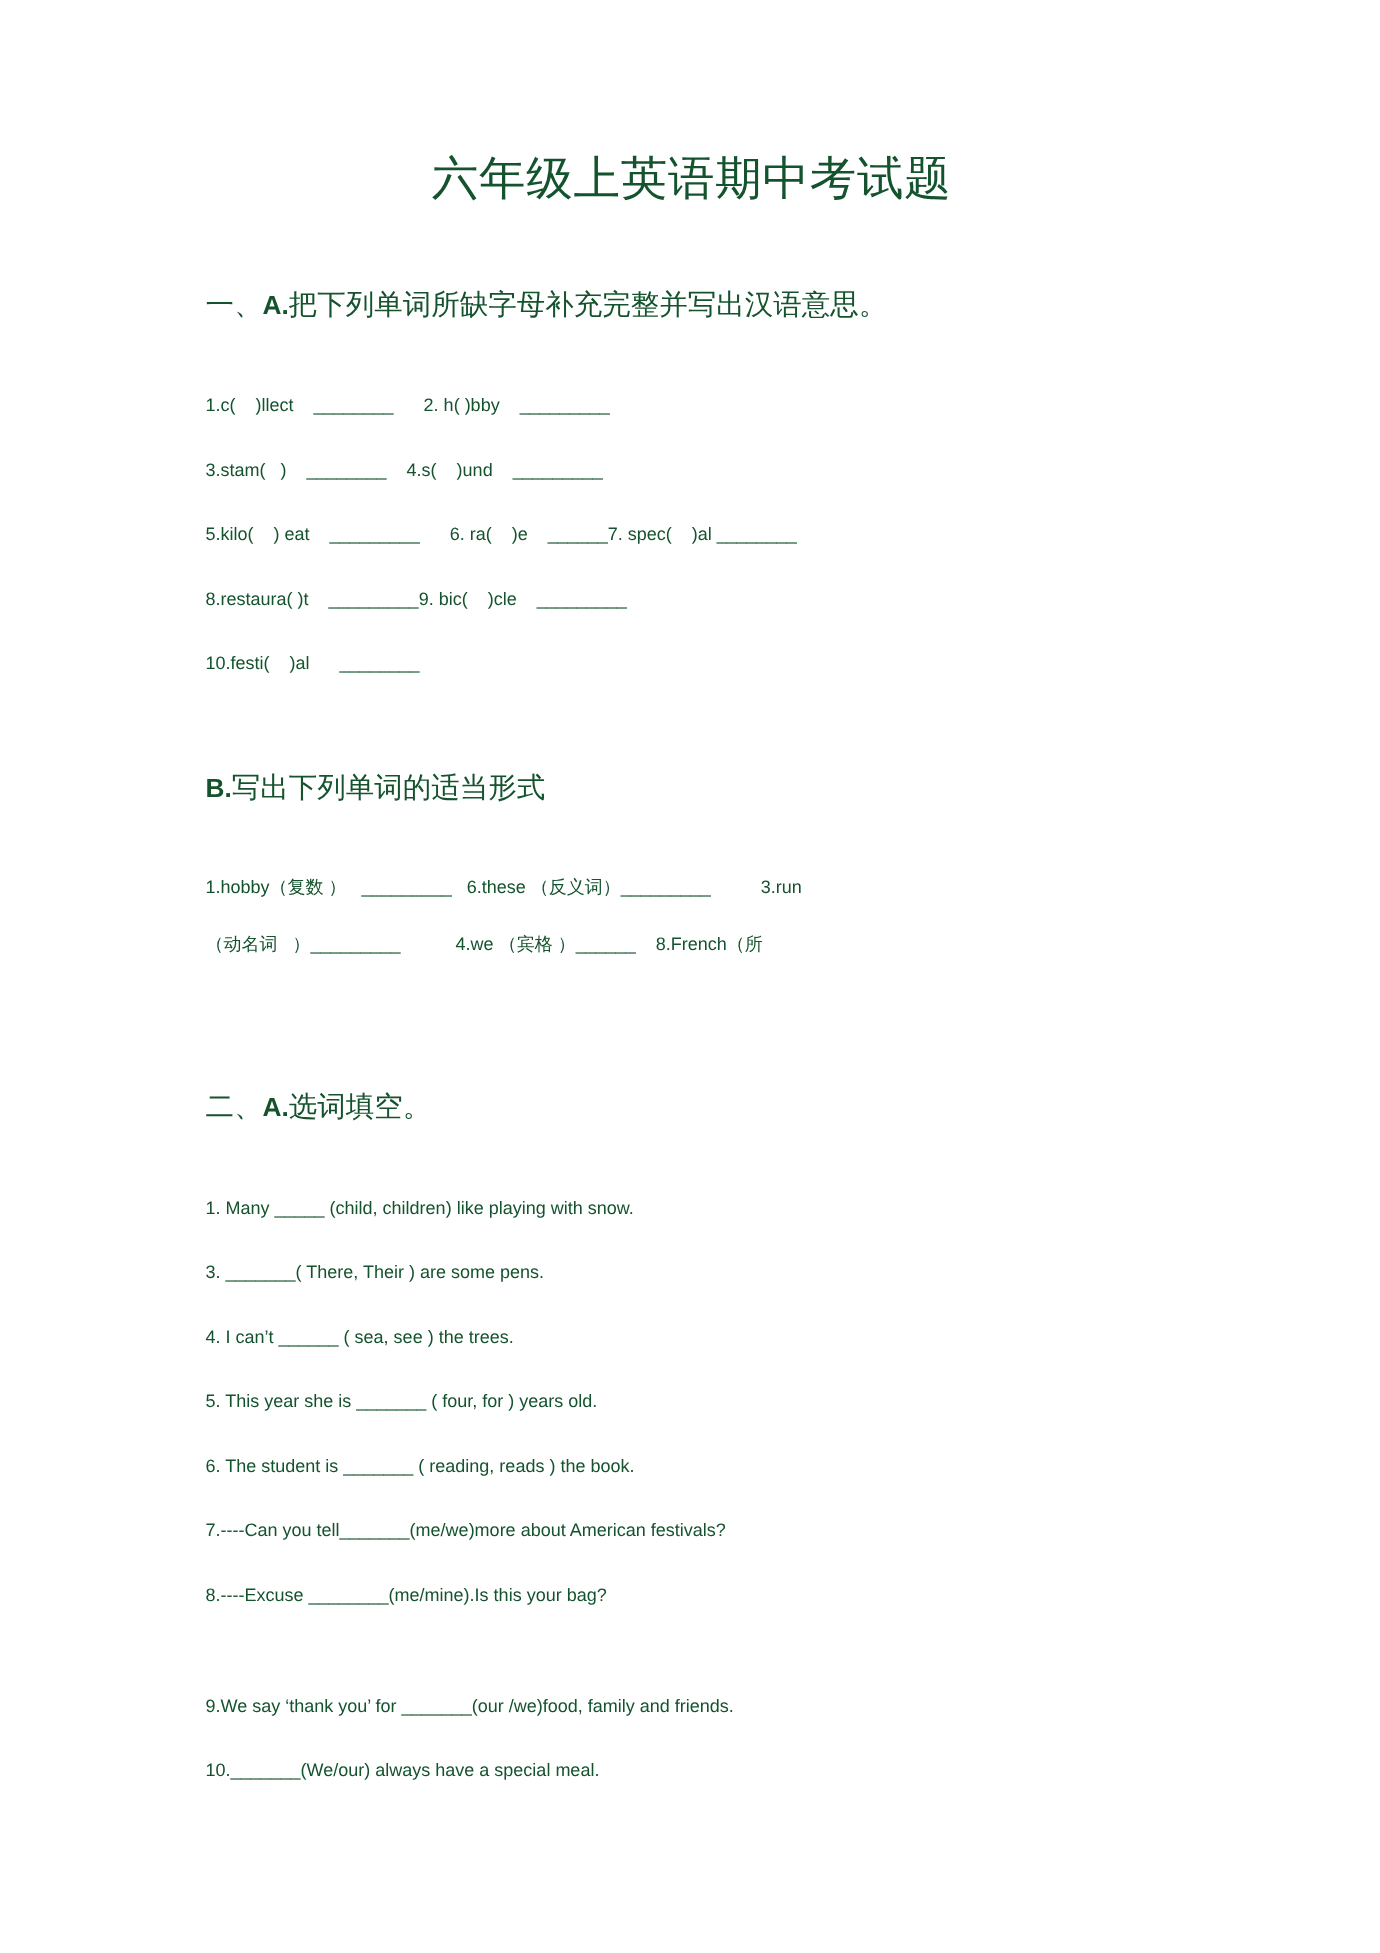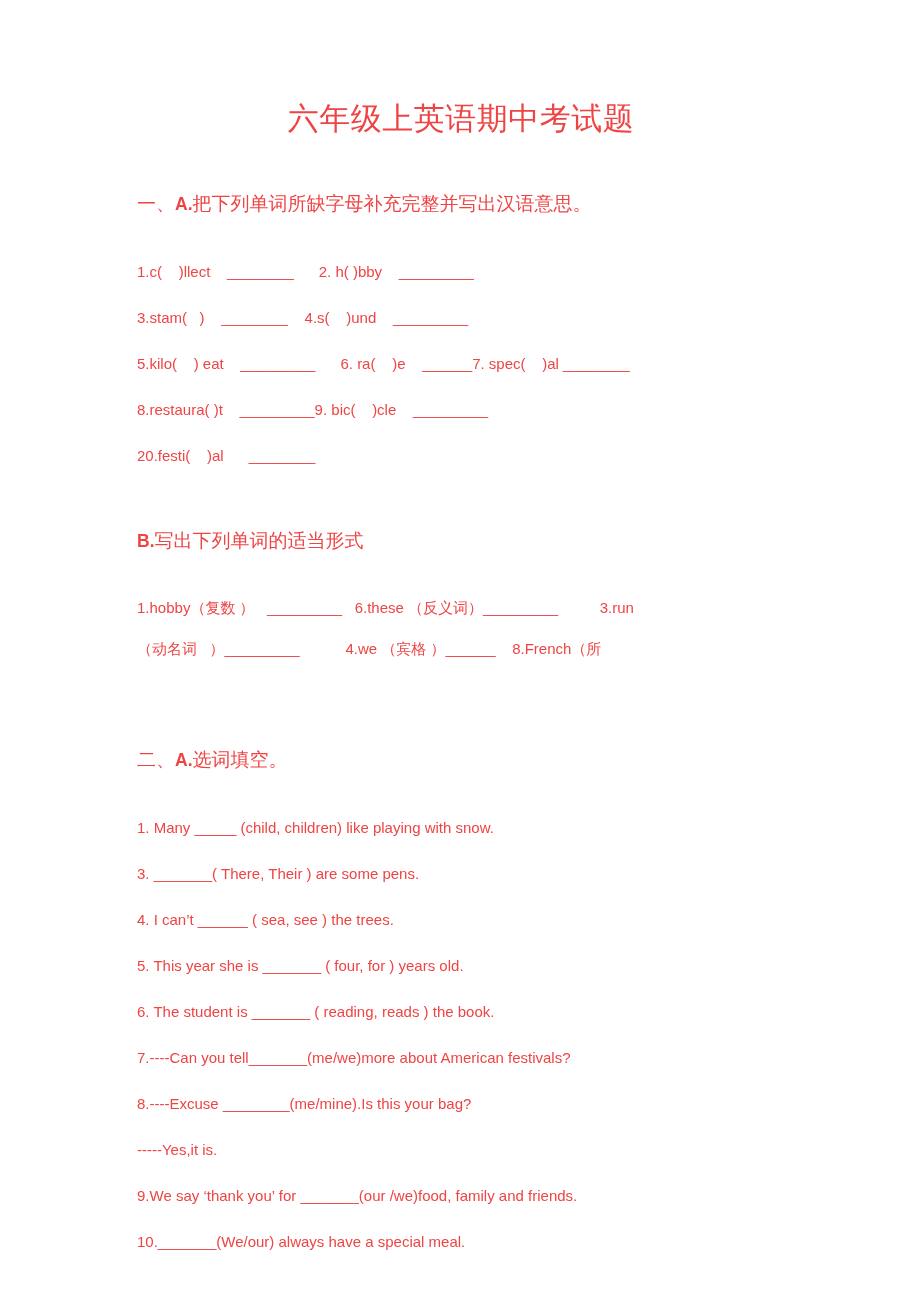--- a/index.html
+++ b/index.html
@@ -7,21 +7,21 @@
     padding: 0;
     background: #ffffff;
   }
   .page {
     position: relative;
     width: 920px;
     height: 1302px;
     background: #ffffff;
     overflow: hidden;
     font-family: "Liberation Sans", "DejaVu Sans", sans-serif;
-    color: #ef4444;
+    color: #14532d;
   }
   .inner {
     padding: 0 100px 0 137px;
   }
 
   
   .doc-title {
     font-family: "Liberation Serif", "DejaVu Serif", serif;
     font-size: 31px;
     font-weight: 400;
@@ -29,21 +29,21 @@
     letter-spacing: 0.5px;
     margin: 0;
     padding-top: 100px;
     padding-right: 35px;
     line-height: 1.25;
     white-space: nowrap;
   }
 
   
   .line {
-    font-size: 15px;
+    font-size: 12px;
     line-height: 1.0;
     margin: 0;
     white-space: pre-wrap;
     word-break: normal;
   }
   .gap-lg { height: 31px; }
   .gap-md { height: 26px; }
   .gap-sm { height: 18px; }
 
   
@@ -87,21 +87,21 @@
 
     <p class="line">3.stam(   )    ________    4.s(    )und    _________</p>
     <div class="gap-lg"></div>
 
     <p class="line">5.kilo(    ) eat    _________      6. ra(    )e    ______7. spec(    )al ________</p>
     <div class="gap-lg"></div>
 
     <p class="line">8.restaura( )t    _________9. bic(    )cle    _________</p>
     <div class="gap-lg"></div>
 
-    <p class="line">20.festi(    )al      ________</p>
+    <p class="line">10.festi(    )al      ________</p>
 
     <div class="gap-lg"></div>
 
     <p class="cjk-head"><span class="lat">B.</span><span class="cjk">写出下列单词的适当形式</span></p>
 
     <div class="gap-lg"></div>
 
     <p class="line">1.hobby（复数 ）   _________   6.these （反义词）_________          3.run</p>
     <div class="gap-md"></div>
 
@@ -129,21 +129,20 @@
 
     <p class="line">6. The student is _______ ( reading, reads ) the book.</p>
     <div class="gap-lg"></div>
 
     <p class="line">7.----Can you tell_______(me/we)more about American festivals?</p>
     <div class="gap-lg"></div>
 
     <p class="line">8.----Excuse ________(me/mine).Is this your bag?</p>
     <div class="gap-lg"></div>
 
-    <p class="line">-----Yes,it is.</p>
     <div class="gap-lg"></div>
 
     <p class="line">9.We say ‘thank you’ for _______(our /we)food, family and friends.</p>
     <div class="gap-lg"></div>
 
     <p class="line">10._______(We/our) always have a special meal.</p>
 
   </div>
 </div>
 

